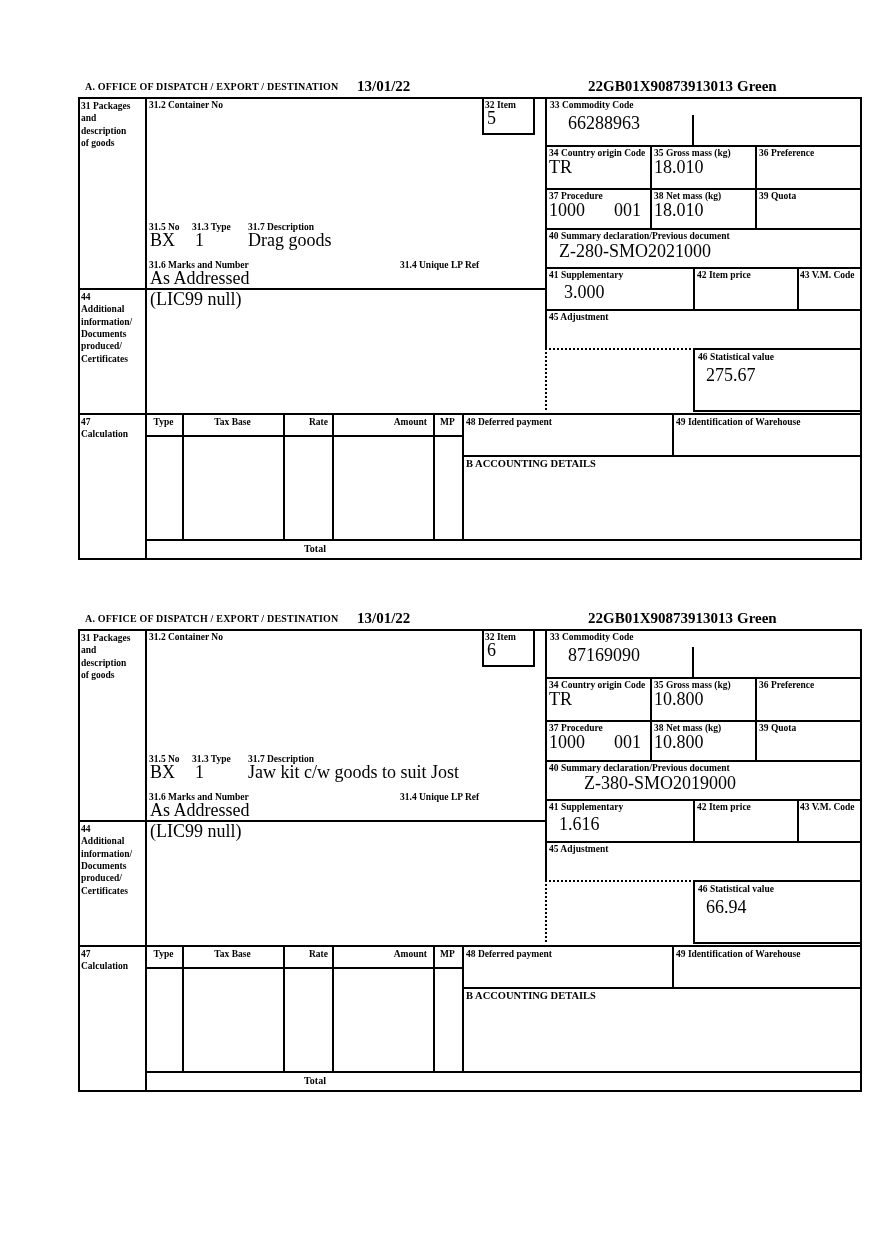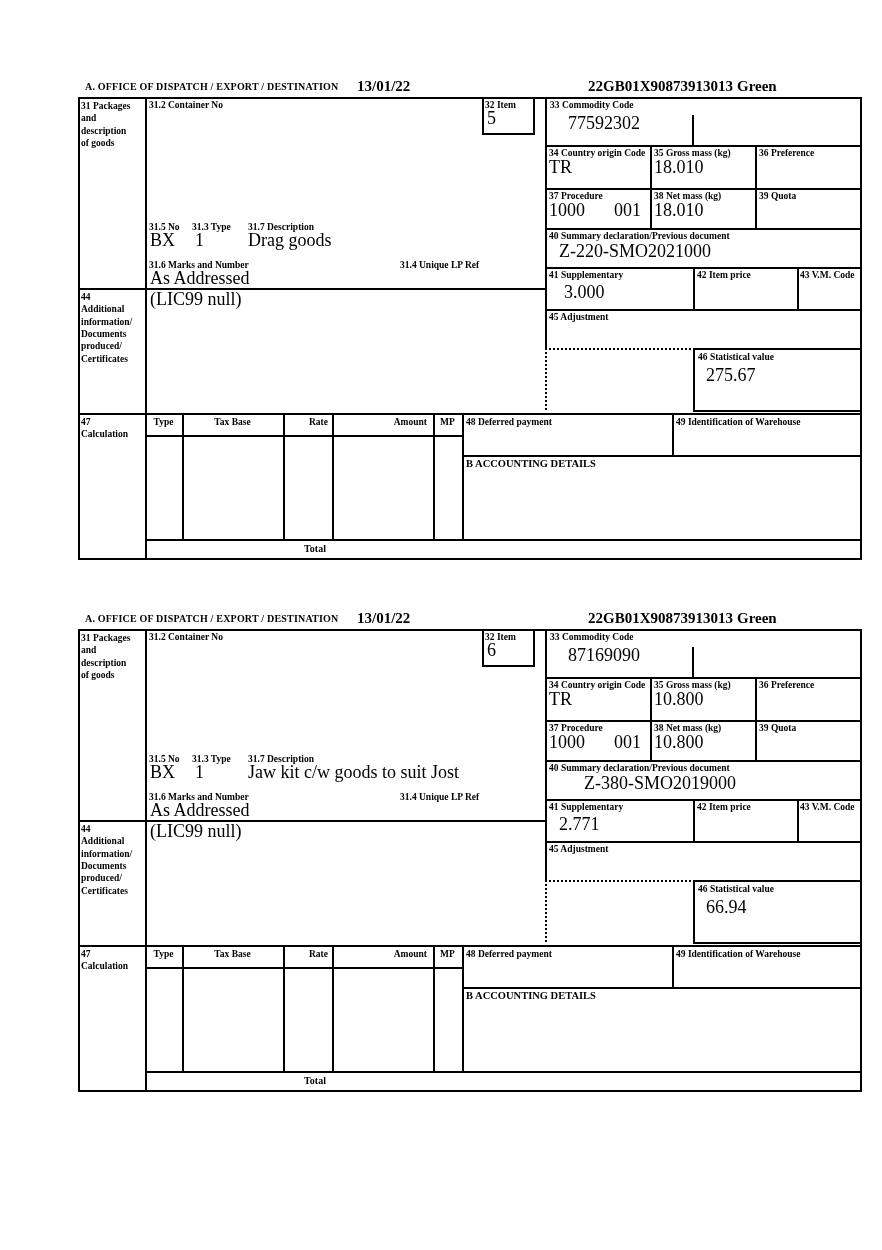--- a/index.html
+++ b/index.html
@@ -88,34 +88,34 @@
   <div class="abs lbl nw" style="left:170px;top:143px">31.7 Description</div>
   <div class="abs val" style="left:72px;top:153px">BX</div>
   <div class="abs val" style="left:117px;top:153px">1</div>
   <div class="abs val" style="left:170px;top:153px">Drag goods</div>
   <div class="abs lbl nw" style="left:71px;top:181px">31.6 Marks and Number</div>
   <div class="abs lbl nw" style="left:322px;top:181px">31.4 Unique LP Ref</div>
   <div class="abs val" style="left:72px;top:191px">As Addressed</div>
   <div class="abs val" style="left:72px;top:212px">(LIC99 null)</div>
 
   <div class="abs lbl nw" style="left:472px;top:21px">33 Commodity Code</div>
-  <div class="abs val" style="left:490px;top:36px">77592302</div>
+  <div class="abs val" style="left:490px;top:36px">66288963</div>
   <div class="abs lbl nw" style="left:471px;top:69px">34 Country origin Code</div>
   <div class="abs val" style="left:471px;top:80px">TR</div>
   <div class="abs lbl nw" style="left:576px;top:69px">35 Gross mass (kg)</div>
   <div class="abs val" style="left:576px;top:80px">18.010</div>
   <div class="abs lbl nw" style="left:681px;top:69px">36 Preference</div>
   <div class="abs lbl nw" style="left:471px;top:112px">37 Procedure</div>
   <div class="abs val" style="left:471px;top:123px">1000</div>
   <div class="abs val" style="left:536px;top:123px">001</div>
   <div class="abs lbl nw" style="left:576px;top:112px">38 Net mass (kg)</div>
   <div class="abs val" style="left:576px;top:123px">18.010</div>
   <div class="abs lbl nw" style="left:681px;top:112px">39 Quota</div>
   <div class="abs lbl nw" style="left:471px;top:152px">40 Summary declaration/Previous document</div>
-  <div class="abs val" style="left:481px;top:164px">Z-220-SMO2021000</div>
+  <div class="abs val" style="left:481px;top:164px">Z-280-SMO2021000</div>
   <div class="abs lbl nw" style="left:471px;top:191px">41 Supplementary</div>
   <div class="abs val" style="left:486px;top:205px">3.000</div>
   <div class="abs lbl nw" style="left:619px;top:191px">42 Item price</div>
   <div class="abs lbl nw" style="left:722px;top:191px">43 V.M. Code</div>
   <div class="abs lbl nw" style="left:471px;top:233px">45 Adjustment</div>
   <div class="abs lbl nw" style="left:620px;top:273px">46 Statistical value</div>
   <div class="abs val" style="left:628px;top:288px">275.67</div>
 
   <div class="abs thead tc" style="left:67px;top:339px;width:37px">Type</div>
   <div class="abs thead tc" style="left:104px;top:339px;width:101px">Tax Base</div>
@@ -199,21 +199,21 @@
   <div class="abs lbl nw" style="left:681px;top:69px">36 Preference</div>
   <div class="abs lbl nw" style="left:471px;top:112px">37 Procedure</div>
   <div class="abs val" style="left:471px;top:123px">1000</div>
   <div class="abs val" style="left:536px;top:123px">001</div>
   <div class="abs lbl nw" style="left:576px;top:112px">38 Net mass (kg)</div>
   <div class="abs val" style="left:576px;top:123px">10.800</div>
   <div class="abs lbl nw" style="left:681px;top:112px">39 Quota</div>
   <div class="abs lbl nw" style="left:471px;top:152px">40 Summary declaration/Previous document</div>
   <div class="abs val" style="left:506px;top:164px">Z-380-SMO2019000</div>
   <div class="abs lbl nw" style="left:471px;top:191px">41 Supplementary</div>
-  <div class="abs val" style="left:481px;top:205px">2.771</div>
+  <div class="abs val" style="left:481px;top:205px">1.616</div>
   <div class="abs lbl nw" style="left:619px;top:191px">42 Item price</div>
   <div class="abs lbl nw" style="left:722px;top:191px">43 V.M. Code</div>
   <div class="abs lbl nw" style="left:471px;top:233px">45 Adjustment</div>
   <div class="abs lbl nw" style="left:620px;top:273px">46 Statistical value</div>
   <div class="abs val" style="left:628px;top:288px">66.94</div>
 
   <div class="abs thead tc" style="left:67px;top:339px;width:37px">Type</div>
   <div class="abs thead tc" style="left:104px;top:339px;width:101px">Tax Base</div>
   <div class="abs thead trr" style="left:205px;top:339px;width:45px">Rate</div>
   <div class="abs thead trr" style="left:254px;top:339px;width:95px">Amount</div>

